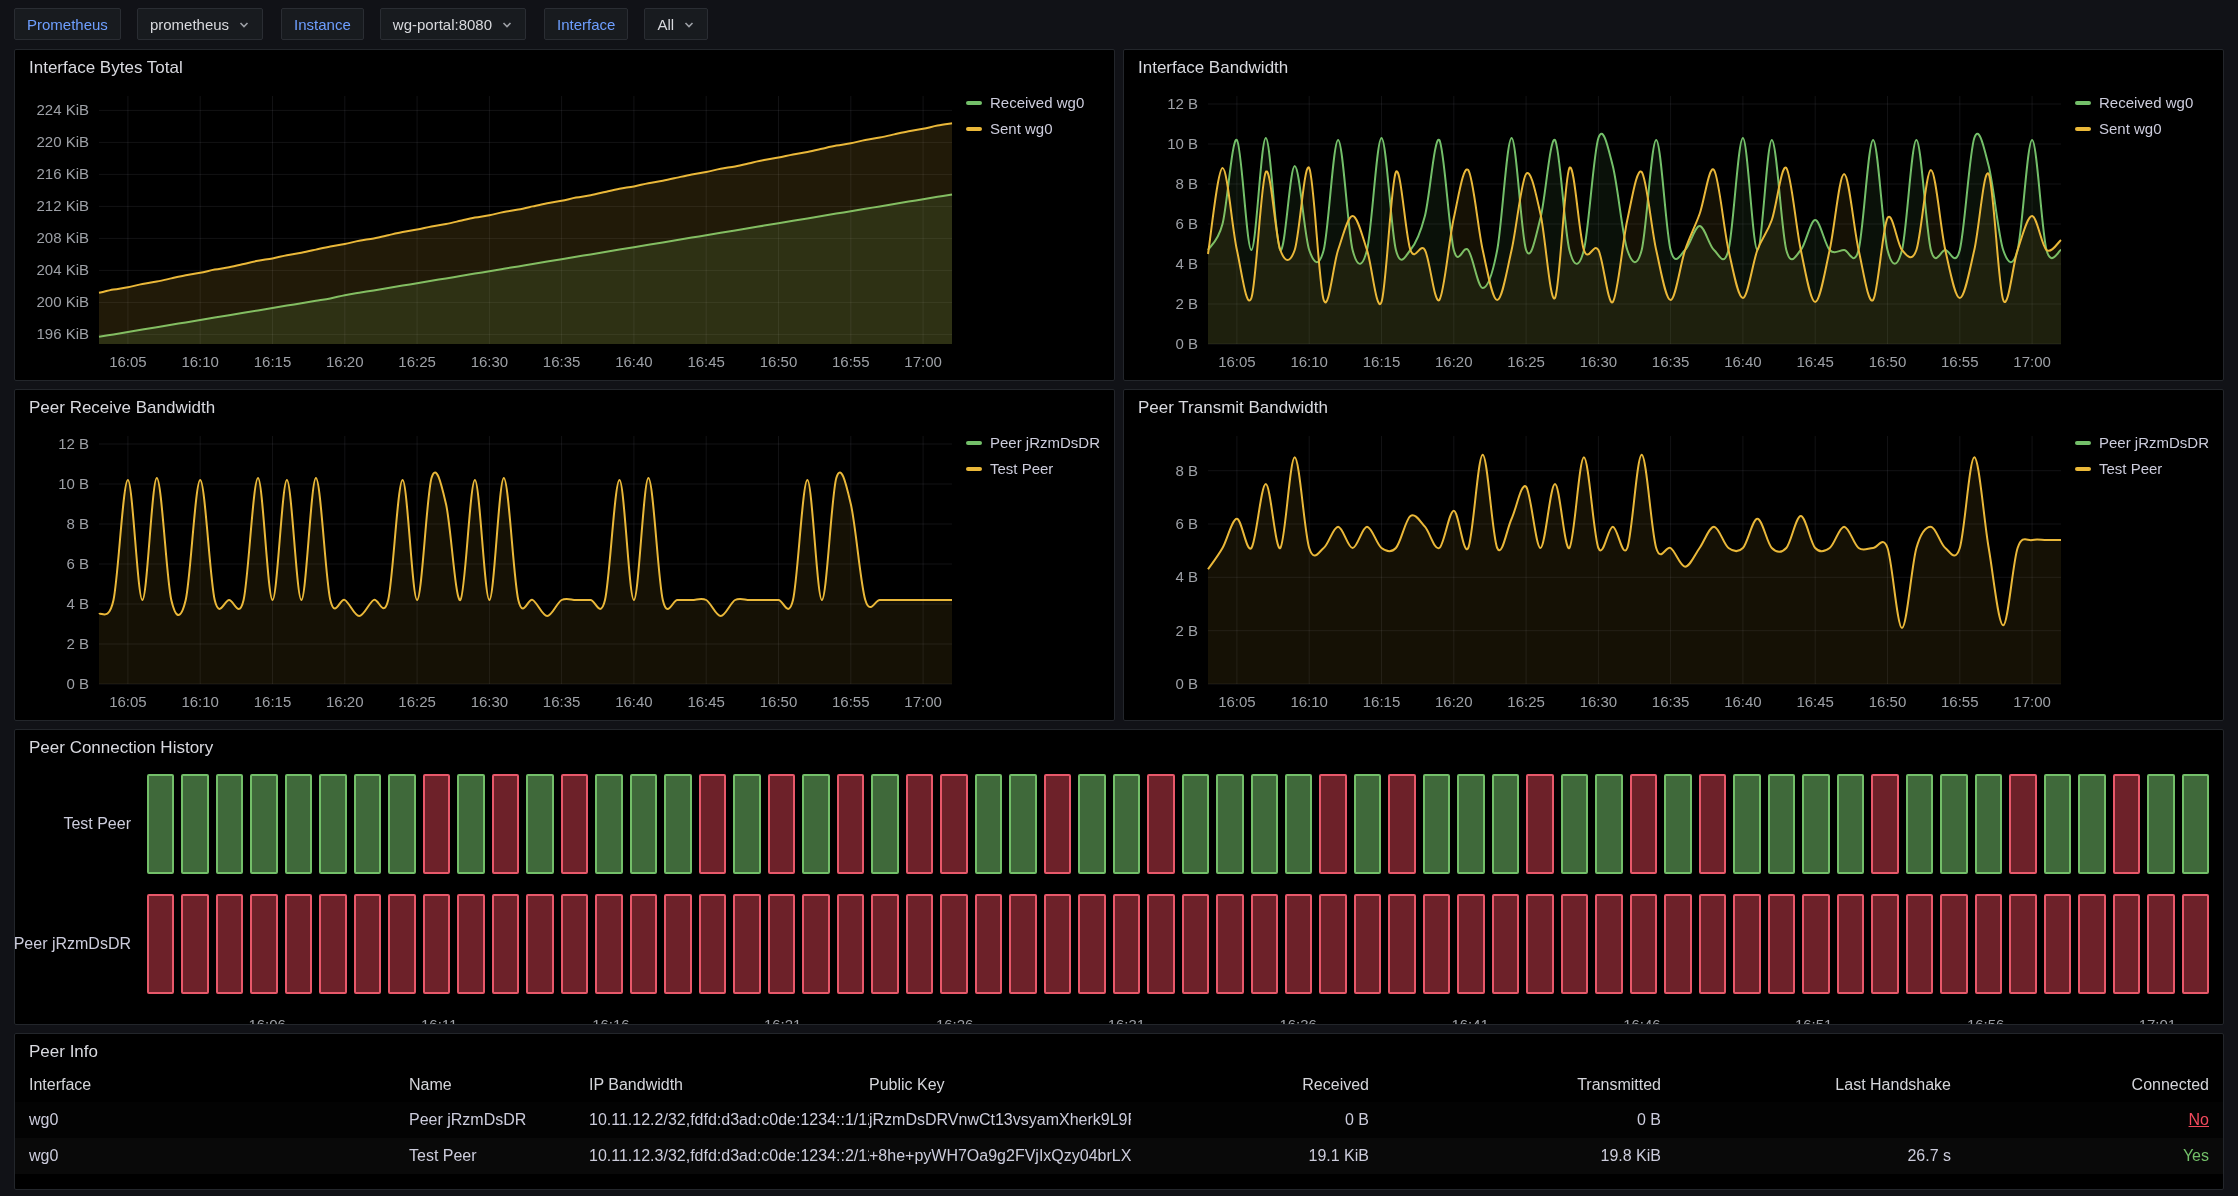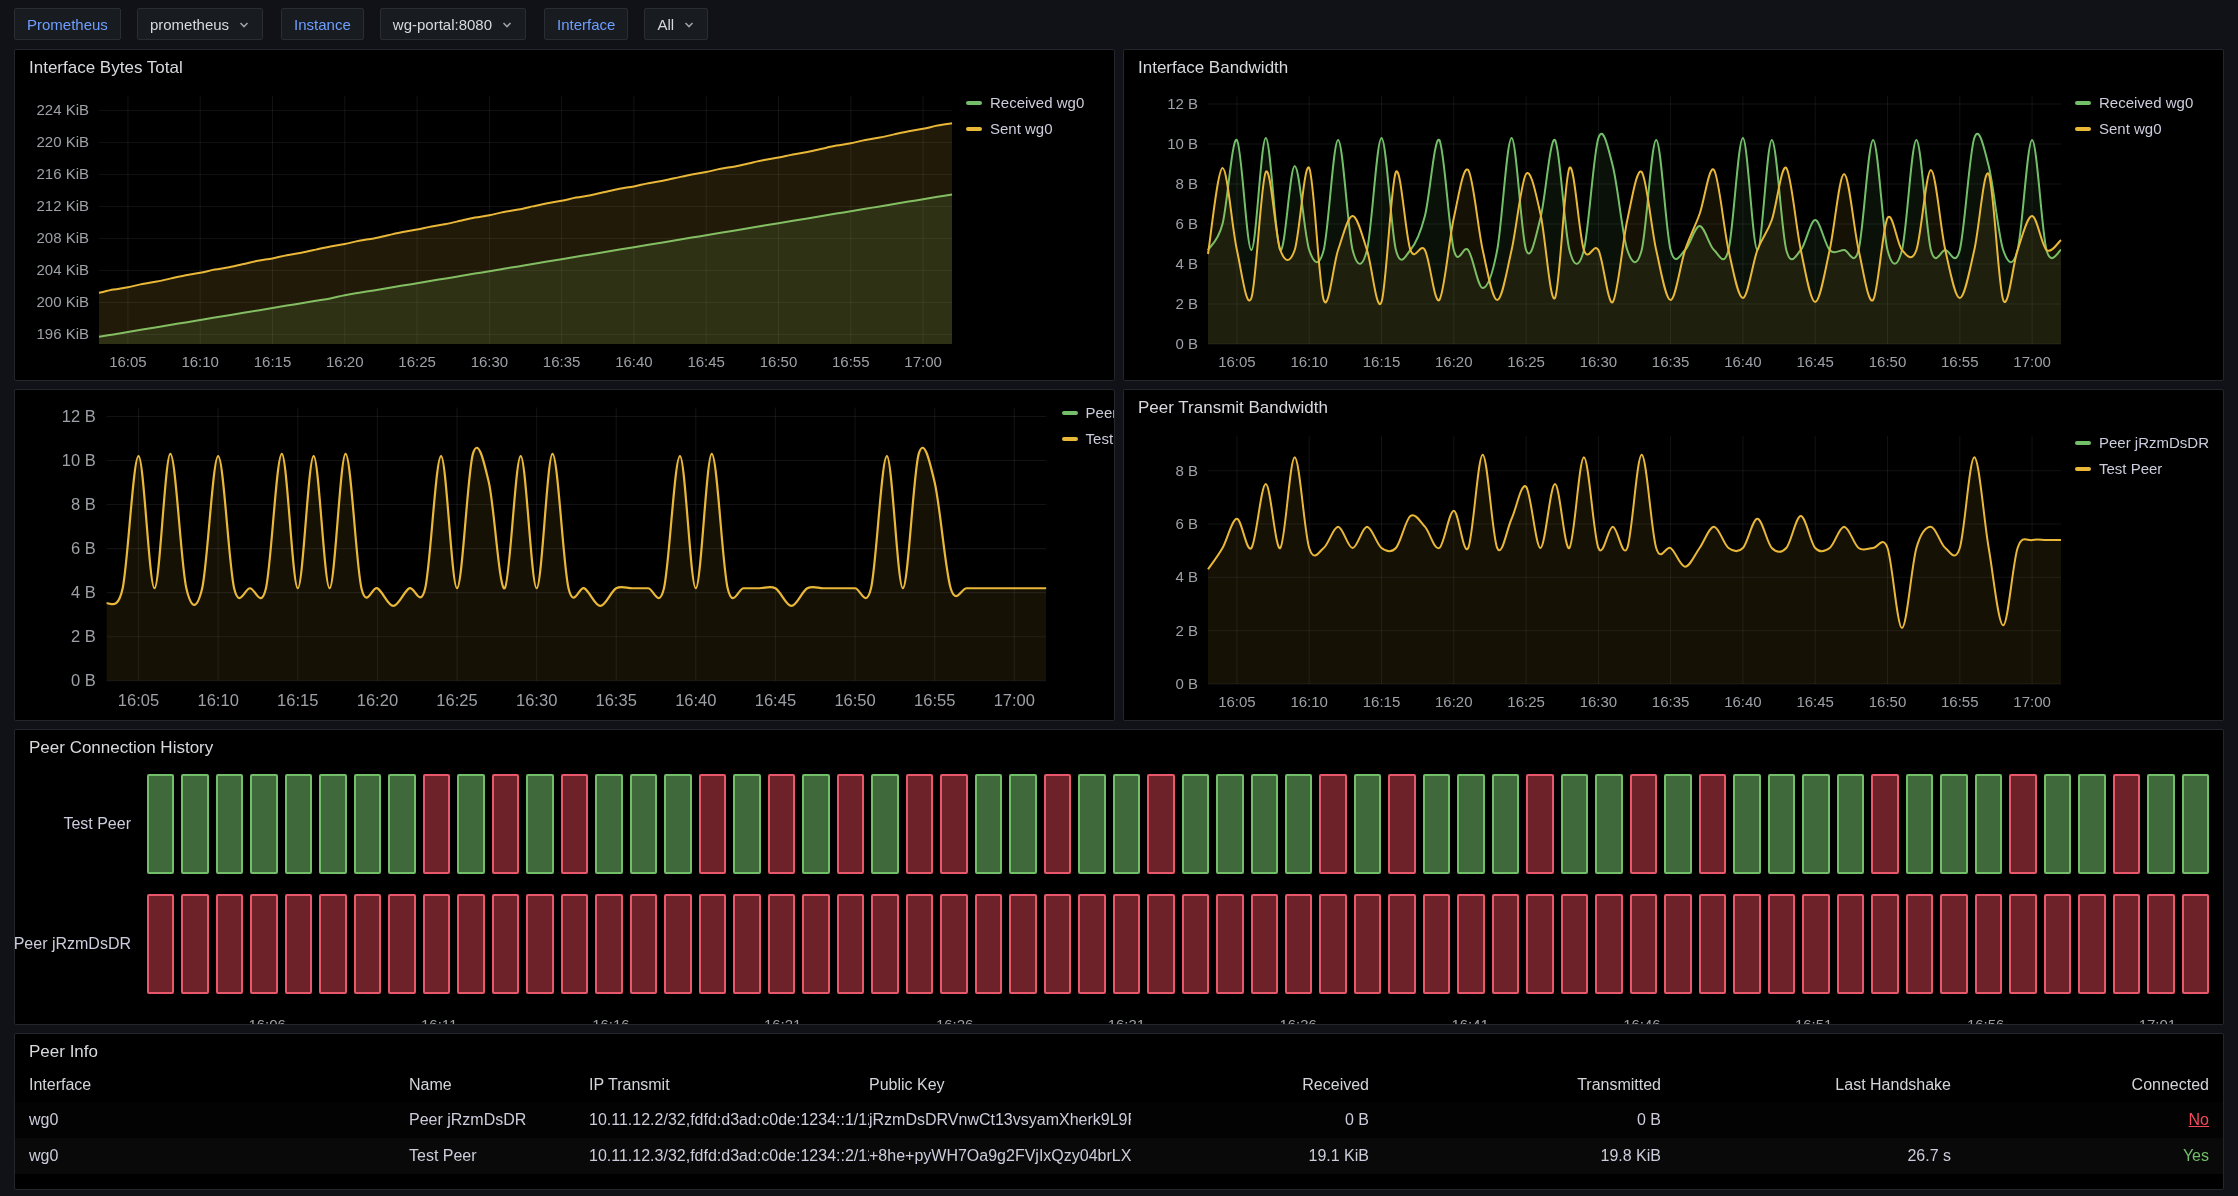--- a/index.html
+++ b/index.html
@@ -204,20 +204,21 @@
             </div>
             <div class="legend-item">
               <span class="legend-swatch" style="background: rgb(234, 184, 57);"></span>
               <span class="legend-label">Sent wg0</span>
             </div>
           </div>
       </div>
     </section>
 
     <section class="panel">
+      <div class="panel-title">Peer Receive Bandwidth</div>
       <div class="chart-body">
         <svg id="c2" class="chart-svg" viewBox="0 0 943 296">
             <line class="gl" x1="76" x2="929" y1="264" y2="264"></line>
             <text class="yt" x="66" y="269">0 B</text>
             <line class="gl" x1="76" x2="929" y1="224" y2="224"></line>
             <text class="yt" x="66" y="229">2 B</text>
             <line class="gl" x1="76" x2="929" y1="184" y2="184"></line>
             <text class="yt" x="66" y="189">4 B</text>
             <line class="gl" x1="76" x2="929" y1="144" y2="144"></line>
             <text class="yt" x="66" y="149">6 B</text>
@@ -472,21 +473,21 @@
           </div>
         </div>
     </section>
 
     <section class="panel wide">
       <div class="panel-title">Peer Info</div>
       <div id="table-body" class="table-body">
           <div class="trow head">
             <div class="tcell">Interface</div>
             <div class="tcell">Name</div>
-            <div class="tcell">IP Transmit</div>
+            <div class="tcell">IP Bandwidth</div>
             <div class="tcell">Public Key</div>
             <div class="tcell right">Received</div>
             <div class="tcell right">Transmitted</div>
             <div class="tcell right">Last Handshake</div>
             <div class="tcell right">Connected</div>
           </div>
           <div class="trow r0">
             <div class="tcell">wg0</div>
             <div class="tcell">Peer jRzmDsDR</div>
             <div class="tcell">10.11.12.2/32,fdfd:d3ad:c0de:1234::1/128</div>

